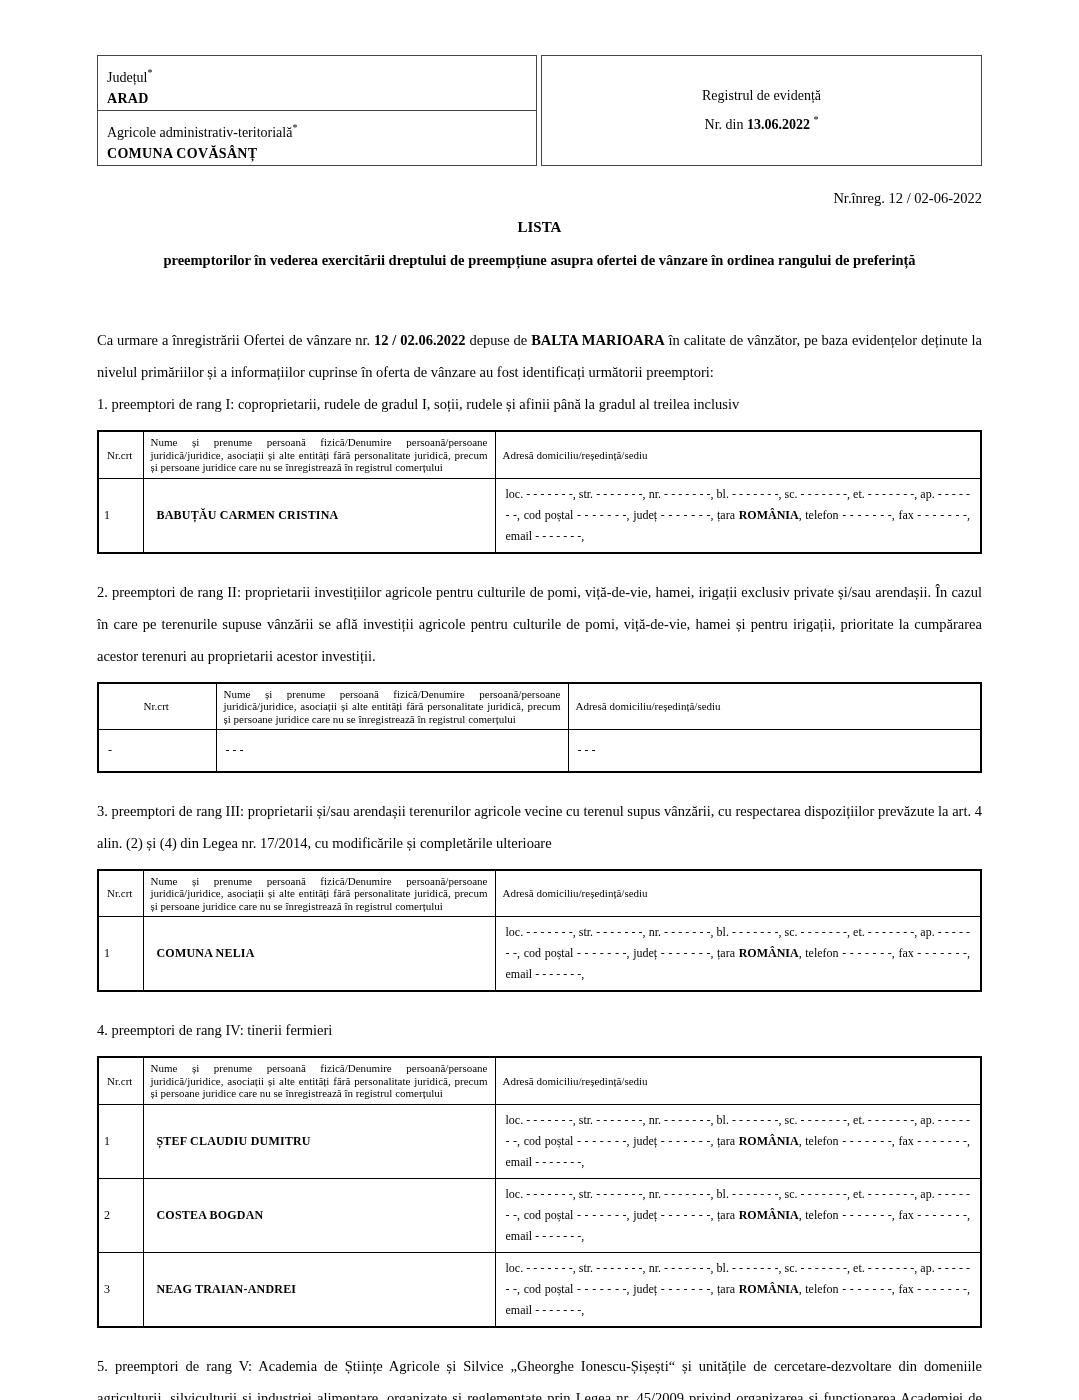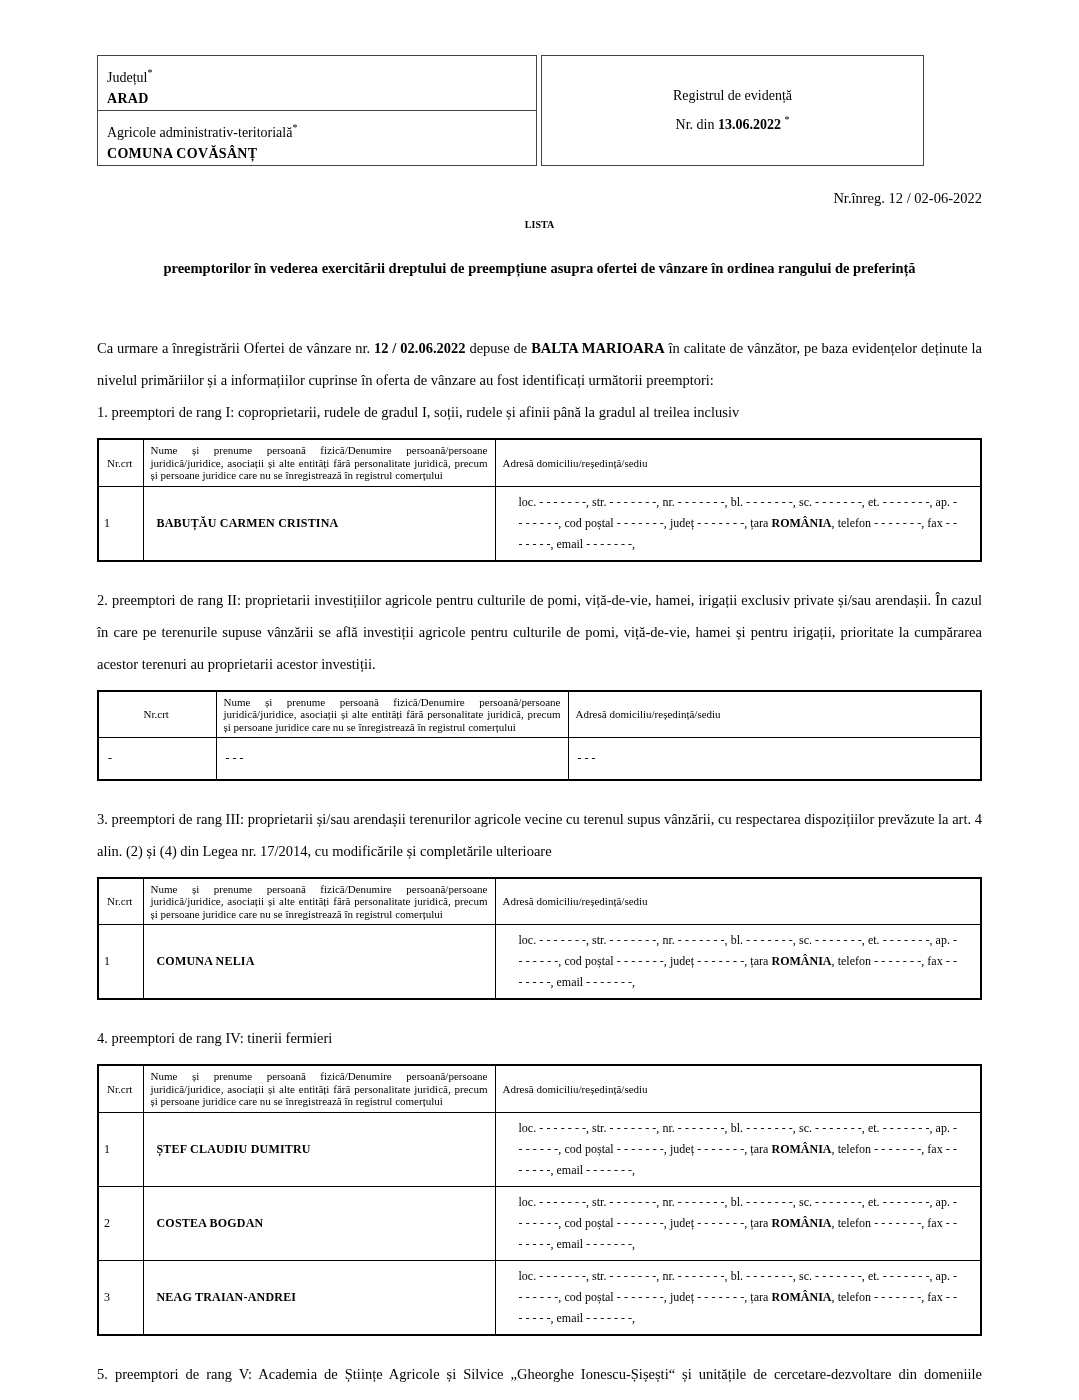--- a/index.html
+++ b/index.html
@@ -14,48 +14,48 @@
   
   .hdr-boxes { display:flex; gap:4px; align-items:flex-start; }
   .hdr-left { width:440px; }
   .hdr-cell {
     border:1px solid #444; height:56px; padding:6px 9px 0 9px;
     font-size:14px; line-height:21px;
   }
   .hdr-cell + .hdr-cell { margin-top:-1px; }
   .hdr-val { font-weight:bold; letter-spacing:.3px; }
   .hdr-right {
-    width:383px; border:1px solid #444; height:111px;
+    width:441px; border:1px solid #444; height:111px;
     display:flex; flex-direction:column; justify-content:center; align-items:center;
     font-size:14px; line-height:24px; text-align:center;
   }
   sup.ast { font-size:10px; vertical-align:super; }
 
   
   .reg-line { text-align:right; font-size:14.5px; margin-top:24px; }
-  .doc-title { text-align:center; font-weight:bold; font-size:10px; margin-top:12px; }
-  .doc-subtitle { text-align:center; font-weight:bold; font-size:14.5px; line-height:32px; margin-top:22px; }
+  .doc-title { text-align:center; font-weight:bold; font-size:15px; margin-top:12px; }
+  .doc-subtitle { text-align:center; font-weight:bold; font-size:14.5px; line-height:32px; margin-top:8px; }
 
   
   .para { font-size:14.5px; line-height:32px; text-align:justify; }
   .intro { margin-top:48px; }
   .sec-heading { margin-top:22px; }
 
   
   table.tbl { border-collapse:collapse; width:885px; table-layout:fixed; margin-top:10px; border:2px solid #000; }
   table.tbl td { border:1px solid #000; vertical-align:middle; }
   col.c-nr { width:45px; }
   col.c-nr-wide { width:118px; }
   col.c-name { width:352px; }
   td.hc { font-size:11px; line-height:12.5px; padding:4px 7px; }
   td.hc-nr { font-size:11px; text-align:center; padding-left:5px; }
   td.hc-name { text-align:justify; }
   td.cell-nr { font-size:12px; padding:4px 5px; height:70px; }
   td.cell-name { font-size:12px; font-weight:bold; padding:4px 13px; letter-spacing:.2px; }
-  td.cell-addr { font-size:12px; line-height:21px; padding:5px 23px; text-align:justify; }
+  td.cell-addr { font-size:12px; line-height:21px; padding:5px 10px; text-align:justify; }
   td.cell-addr-plain { font-size:12px; padding:4px 9px; }
   tr.empty-row td { height:42px; }
   td.cell-nr-short { font-size:12px; padding:4px 9px; }
 </style>
 </head>
 <body>
 
 <div class="page">
   <div class="content">
 

